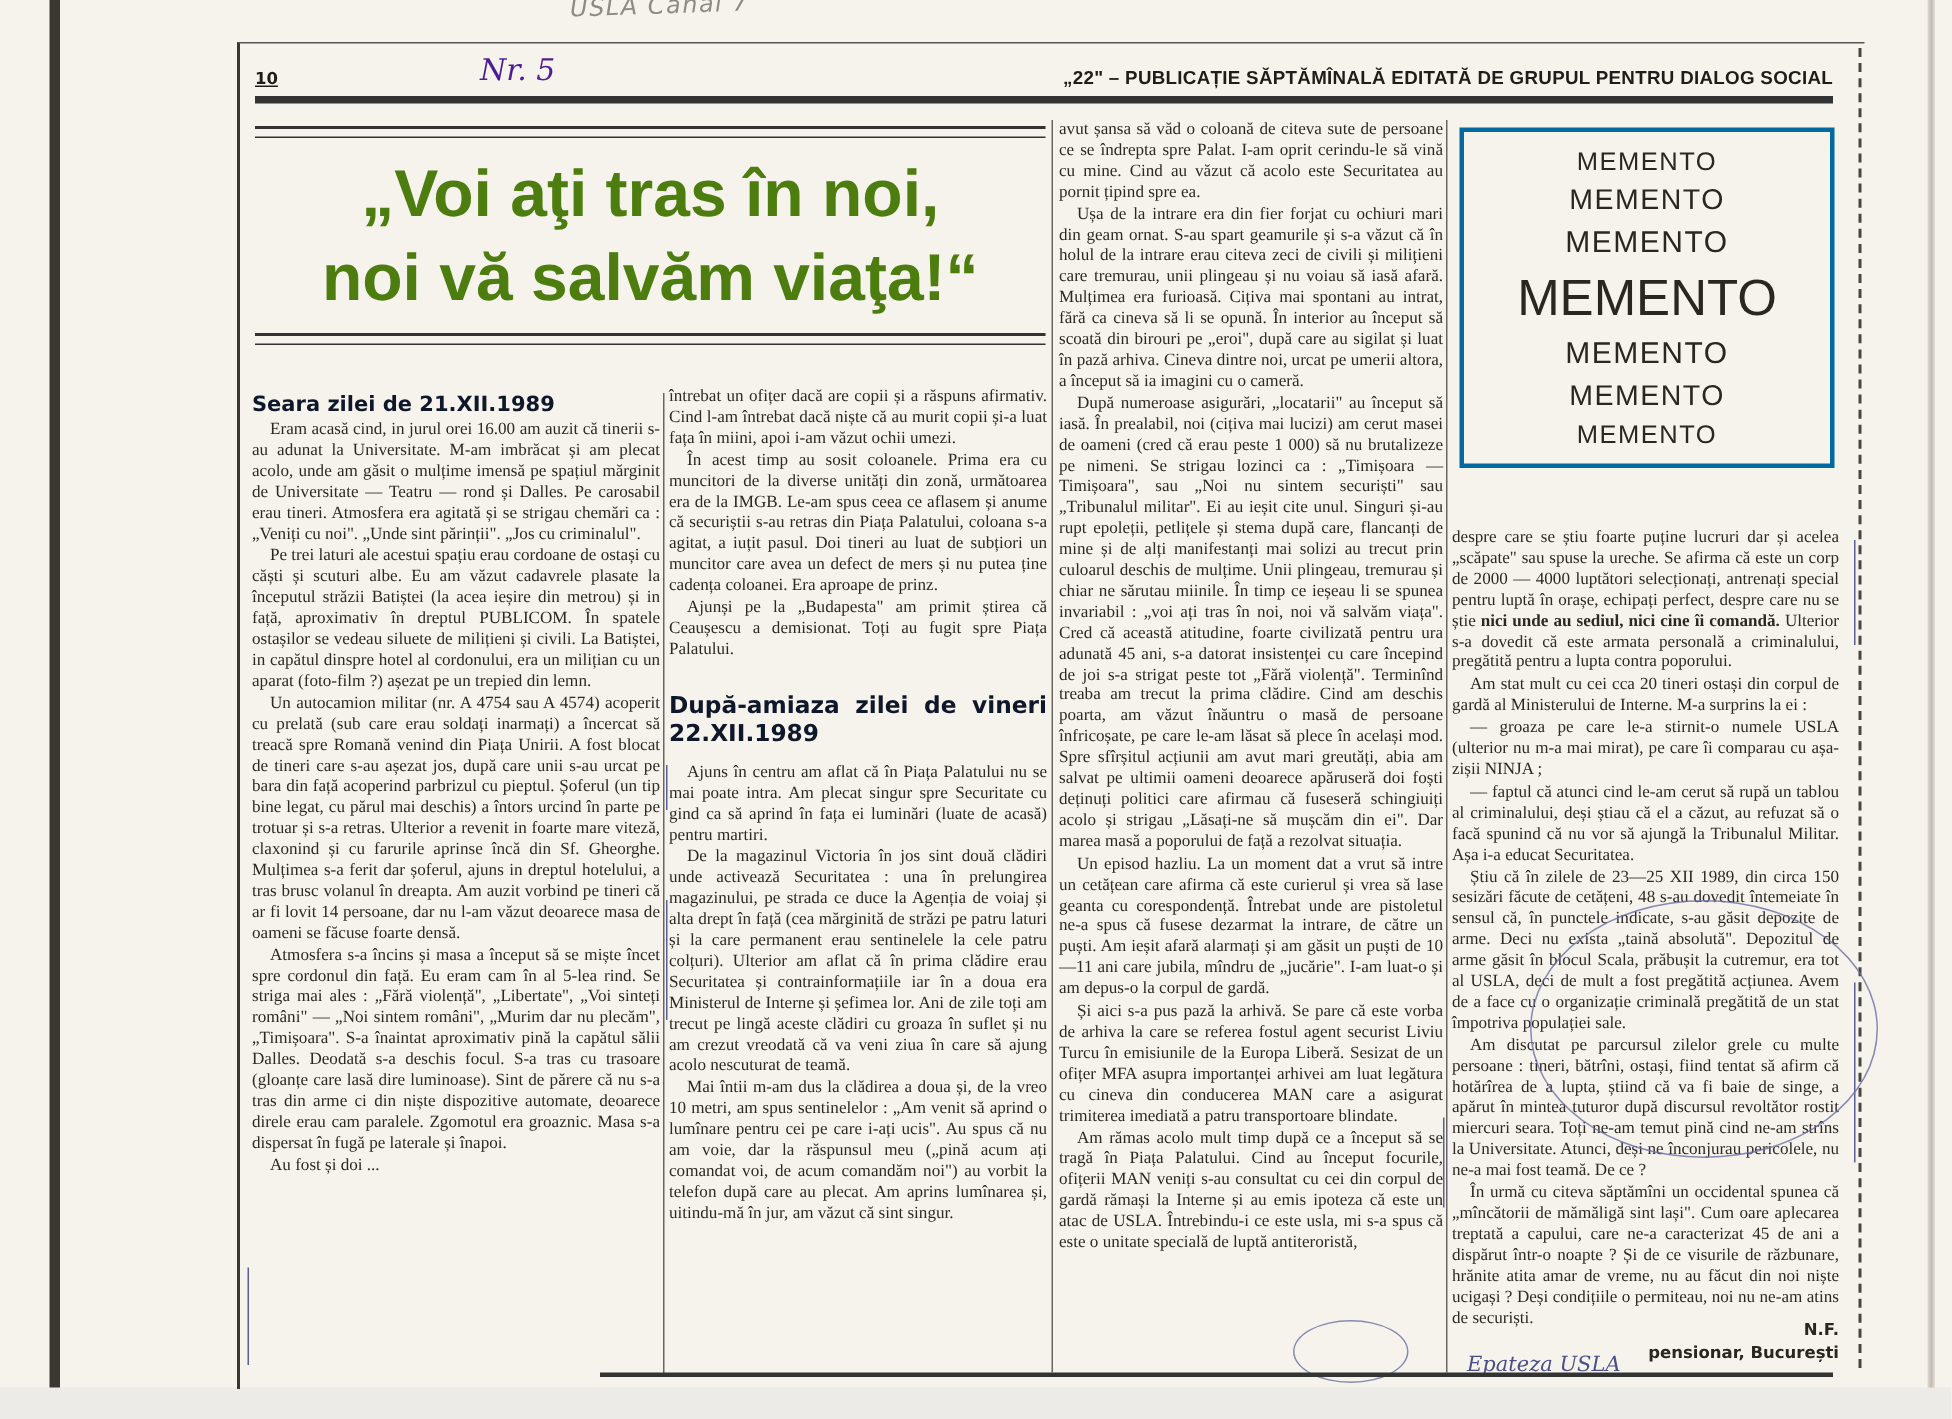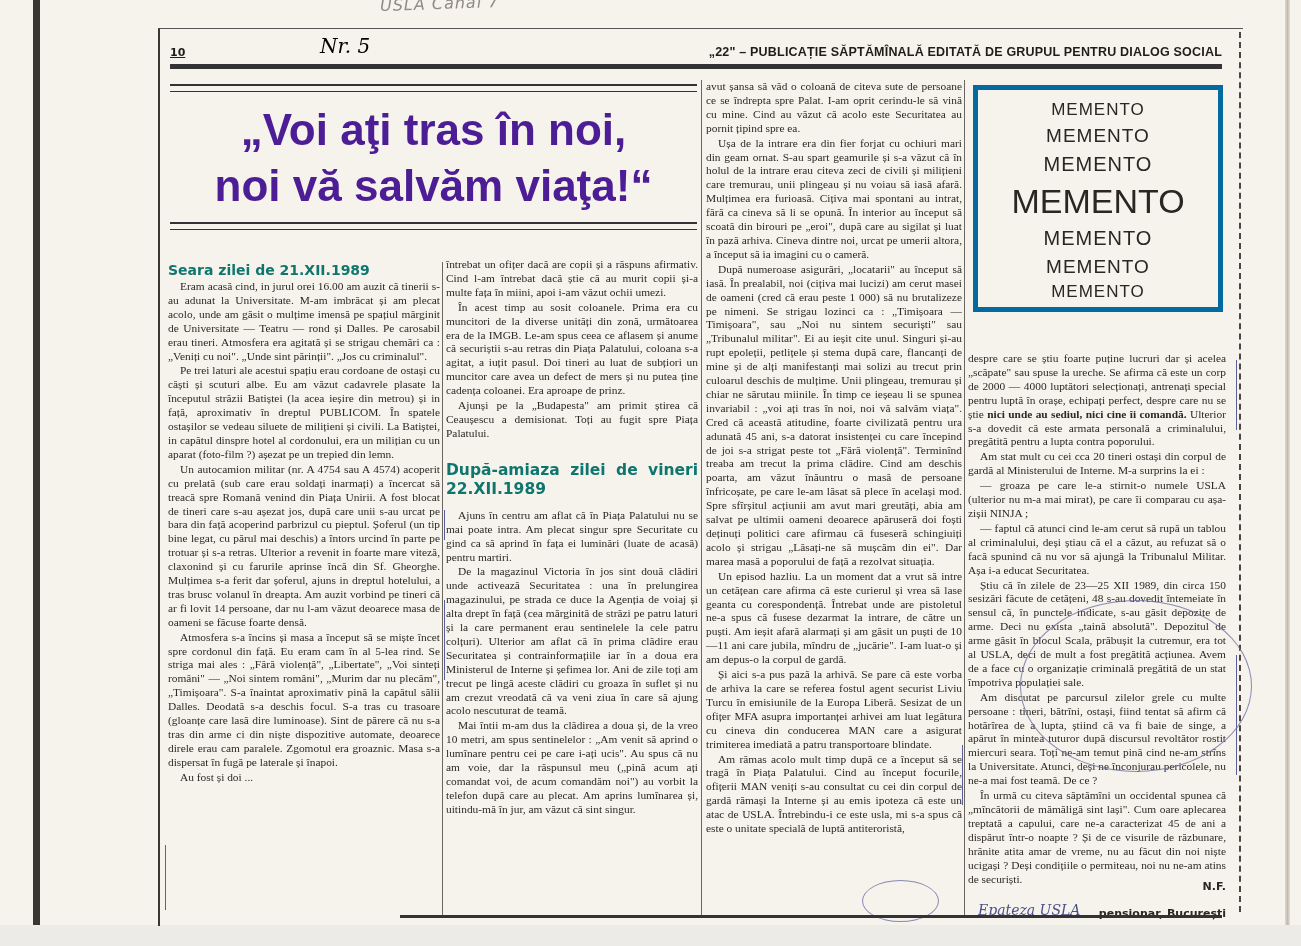--- a/index.html
+++ b/index.html
@@ -13,49 +13,49 @@
   .scan-right-edge { position: absolute; left: 1285px; top: 0; width: 5px; height: 946px; background: linear-gradient(90deg, #d9d4cb, #b5ada2, #e0dbd2); opacity: .8; }
   .scan-bottom { position: absolute; left: 0; top: 925px; width: 1301px; height: 21px; background: #ecebe8; }
   .handwriting-top { position: absolute; left: 380px; top: -6px; font-family: "DejaVu Sans", sans-serif; font-style: italic; font-size: 16px; color: #8f8a86; transform: rotate(-2deg); letter-spacing: 1px; }
   .page {
     position: absolute; left: 158px; top: 28px; width: 1083px; height: 897px;
     border-left: 2px solid #3a3632; border-top: 1px solid #555;
   }
   .page-right-border { position: absolute; left: 1239px; top: 32px; width: 1px; height: 880px; border-left: 2px dashed #4a4540; }
   .header-bar { position: absolute; left: 170px; top: 42px; width: 1052px; height: 20px; display: flex; align-items: center; justify-content: space-between; }
   .page-number { font-family: "DejaVu Sans", sans-serif; font-weight: bold; font-size: 11px; color: #1f1c19; text-decoration: underline; }
-  .handwritten-number { position: absolute; left: 320px; top: 34px; font-family: "DejaVu Serif", serif; font-style: italic; font-size: 20px; color: #000000; }
+  .handwritten-number { position: absolute; left: 320px; top: 34px; font-family: "DejaVu Serif", serif; font-style: italic; font-size: 20px; color: #4c1d95; }
   .header-publication { font-family: "Liberation Sans", sans-serif; font-weight: bold; font-size: 12.5px; letter-spacing: 0.2px; color: #1f1c19; }
   .header-rule { position: absolute; left: 170px; top: 64px; width: 1052px; height: 5px; background: #333; }
   .title-block { position: absolute; left: 170px; top: 84px; width: 527px; height: 175px; }
   .double-rule { height: 5px; border-top: 2px solid #333; border-bottom: 1px solid #333; }
-  .headline { text-align: center; font-family: "Liberation Sans", sans-serif; font-weight: bold; font-size: 44px; line-height: 56px; margin: 10px 0 8px 0; color: #4c1d95; }
+  .headline { text-align: center; font-family: "Liberation Sans", sans-serif; font-weight: bold; font-size: 44px; line-height: 56px; margin: 10px 0 8px 0; color: #4d7c0f; }
   .column { position: absolute; font-size: 11.4px; line-height: 13.9px; text-align: justify; color: #2d2824; }
   .column p { margin: 0; text-indent: 12px; }
   .column p + p { margin-top: 1px; }
   .col1 { left: 168px; top: 262px; width: 272px; }
   .col2 { left: 446px; top: 258px; width: 252px; }
   .col3 { left: 706px; top: 80px; width: 256px; }
   .col4 { left: 968px; top: 352px; width: 258px; }
-  .section-heading { font-family: "DejaVu Sans", sans-serif; font-weight: bold; font-size: 14px; line-height: 17px; margin: 0 0 4px 0; text-indent: 0 !important; color: #0f766e; }
+  .section-heading { font-family: "DejaVu Sans", sans-serif; font-weight: bold; font-size: 14px; line-height: 17px; margin: 0 0 4px 0; text-indent: 0 !important; color: #0f172a; }
   .section-heading.big { font-size: 15.5px; line-height: 19px; margin: 20px 0 10px 0; }
   .col-divider { position: absolute; width: 1px; background: #6a655f; }
-  .memento-box { position: absolute; left: 973px; top: 85px; width: 250px; height: 227px; border: 5px solid #0369a1; box-sizing: border-box; text-align: center; font-family: "Liberation Sans", sans-serif; color: #2a2622; padding-top: 8px; }
+  .memento-box { position: absolute; left: 973px; top: 85px; width: 250px; height: 227px; border: 3px solid #0369a1; box-sizing: border-box; text-align: center; font-family: "Liberation Sans", sans-serif; color: #2a2622; padding-top: 8px; }
   .memento-line { display: block; letter-spacing: 1px; }
   .m1 { font-size: 17px; line-height: 24px; }
   .m2 { font-size: 19px; line-height: 27px; }
   .m3 { font-size: 20px; line-height: 30px; }
   .m4 { font-size: 34px; line-height: 44px; letter-spacing: 0; }
   .m5 { font-size: 20px; line-height: 30px; }
   .m6 { font-size: 19px; line-height: 27px; }
   .m7 { font-size: 17px; line-height: 24px; }
   .bottom-rule { position: absolute; left: 400px; top: 915px; width: 822px; height: 3px; background: #333; }
   .signature-block { position: absolute; left: 968px; top: 880px; width: 258px; }
   .signature-initials { text-align: right; font-family: "DejaVu Sans", sans-serif; font-weight: bold; font-size: 11px; }
-  .signature-info { text-align: right; font-family: "DejaVu Sans", sans-serif; font-weight: bold; font-size: 11px; margin-top: 14px; }
+  .signature-info { text-align: right; font-family: "DejaVu Sans", sans-serif; font-weight: bold; font-size: 11px; margin-top: 2px; }
   .handwritten-signature { position: absolute; left: 978px; top: 902px; font-family: "DejaVu Serif", serif; font-style: italic; font-size: 14px; color: #4a4f88; }
   .pen-mark { position: absolute; border-left: 1.5px solid #5a5f9a; }
   .pen-circle { position: absolute; border: 1.3px solid #6a6fa5; border-radius: 50%; opacity: .8; }
   b.inline-bold { font-weight: bold; }
 </style>
 </head>
 <body>
 
 <div class="scan-left-edge"></div>
 <div class="scan-right-edge"></div>
@@ -88,21 +88,21 @@
 <div class="column col1">
   <p class="section-heading">Seara zilei de 21.XII.1989</p>
   <p>Eram acasă cind, in jurul orei 16.00 am auzit că tinerii s-au adunat la Universitate. M-am imbrăcat și am plecat acolo, unde am găsit o mulțime imensă pe spațiul mărginit de Universitate — Teatru — rond și Dalles. Pe carosabil erau tineri. Atmosfera era agitată și se strigau chemări ca : „Veniți cu noi". „Unde sint părinții". „Jos cu criminalul".</p>
   <p>Pe trei laturi ale acestui spațiu erau cordoane de ostași cu căști și scuturi albe. Eu am văzut cadavrele plasate la începutul străzii Batiștei (la acea ieșire din metrou) și in față, aproximativ în dreptul PUBLICOM. În spatele ostașilor se vedeau siluete de milițieni și civili. La Batiștei, in capătul dinspre hotel al cordonului, era un milițian cu un aparat (foto-film ?) așezat pe un trepied din lemn.</p>
   <p>Un autocamion militar (nr. A 4754 sau A 4574) acoperit cu prelată (sub care erau soldați inarmați) a încercat să treacă spre Romană venind din Piața Unirii. A fost blocat de tineri care s-au așezat jos, după care unii s-au urcat pe bara din față acoperind parbrizul cu pieptul. Șoferul (un tip bine legat, cu părul mai deschis) a întors urcind în parte pe trotuar și s-a retras. Ulterior a revenit in foarte mare viteză, claxonind și cu farurile aprinse încă din Sf. Gheorghe. Mulțimea s-a ferit dar șoferul, ajuns in dreptul hotelului, a tras brusc volanul în dreapta. Am auzit vorbind pe tineri că ar fi lovit 14 persoane, dar nu l-am văzut deoarece masa de oameni se făcuse foarte densă.</p>
   <p>Atmosfera s-a încins și masa a început să se miște încet spre cordonul din față. Eu eram cam în al 5-lea rind. Se striga mai ales : „Fără violență", „Libertate", „Voi sinteți români" — „Noi sintem români", „Murim dar nu plecăm", „Timișoara". S-a înaintat aproximativ pină la capătul sălii Dalles. Deodată s-a deschis focul. S-a tras cu trasoare (gloanțe care lasă dire luminoase). Sint de părere că nu s-a tras din arme ci din niște dispozitive automate, deoarece direle erau cam paralele. Zgomotul era groaznic. Masa s-a dispersat în fugă pe laterale și înapoi.</p>
   <p>Au fost și doi ...</p>
 </div>
 
 <div class="column col2">
-  <p style="text-indent:0">întrebat un ofițer dacă are copii și a răspuns afirmativ. Cind l-am întrebat dacă știe că au murit copii și-a multe fața în miini, apoi i-am văzut ochii umezi.</p>
+  <p style="text-indent:0">întrebat un ofițer dacă are copii și a răspuns afirmativ. Cind l-am întrebat dacă niște că au murit copii și-a luat fața în miini, apoi i-am văzut ochii umezi.</p>
   <p>În acest timp au sosit coloanele. Prima era cu muncitori de la diverse unități din zonă, următoarea era de la IMGB. Le-am spus ceea ce aflasem și anume că securiștii s-au retras din Piața Palatului, coloana s-a agitat, a iuțit pasul. Doi tineri au luat de subțiori un muncitor care avea un defect de mers și nu putea ține cadența coloanei. Era aproape de prinz.</p>
   <p>Ajunși pe la „Budapesta" am primit știrea că Ceaușescu a demisionat. Toți au fugit spre Piața Palatului.</p>
   <p class="section-heading big">După-amiaza zilei de vineri 22.XII.1989</p>
   <p>Ajuns în centru am aflat că în Piața Palatului nu se mai poate intra. Am plecat singur spre Securitate cu gind ca să aprind în fața ei luminări (luate de acasă) pentru martiri.</p>
   <p>De la magazinul Victoria în jos sint două clădiri unde activează Securitatea : una în prelungirea magazinului, pe strada ce duce la Agenția de voiaj și alta drept în față (cea mărginită de străzi pe patru laturi și la care permanent erau sentinelele la cele patru colțuri). Ulterior am aflat că în prima clădire erau Securitatea și contrainformațiile iar în a doua era Ministerul de Interne și șefimea lor. Ani de zile toți am trecut pe lingă aceste clădiri cu groaza în suflet și nu am crezut vreodată că va veni ziua în care să ajung acolo nescuturat de teamă.</p>
   <p>Mai întii m-am dus la clădirea a doua și, de la vreo 10 metri, am spus sentinelelor : „Am venit să aprind o lumînare pentru cei pe care i-ați ucis". Au spus că nu am voie, dar la răspunsul meu („pină acum ați comandat voi, de acum comandăm noi") au vorbit la telefon după care au plecat. Am aprins lumînarea și, uitindu-mă în jur, am văzut că sint singur.</p>
 </div>
 
 <div class="column col3">
   <p style="text-indent:0">avut șansa să văd o coloană de citeva sute de persoane ce se îndrepta spre Palat. I-am oprit cerindu-le să vină cu mine. Cind au văzut că acolo este Securitatea au pornit țipind spre ea.</p>

